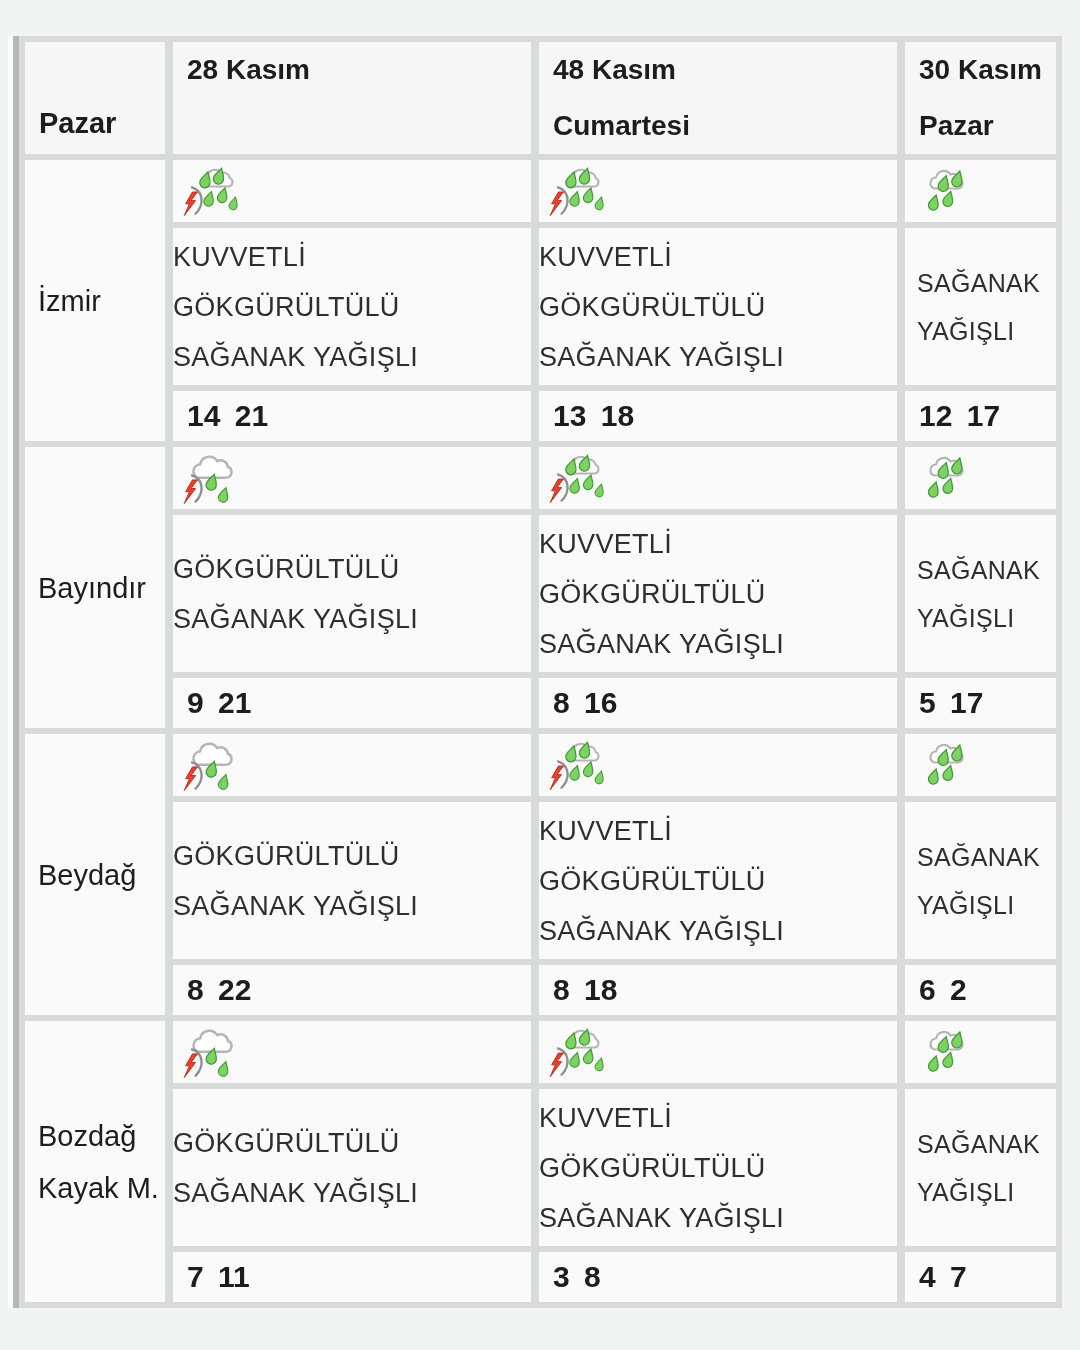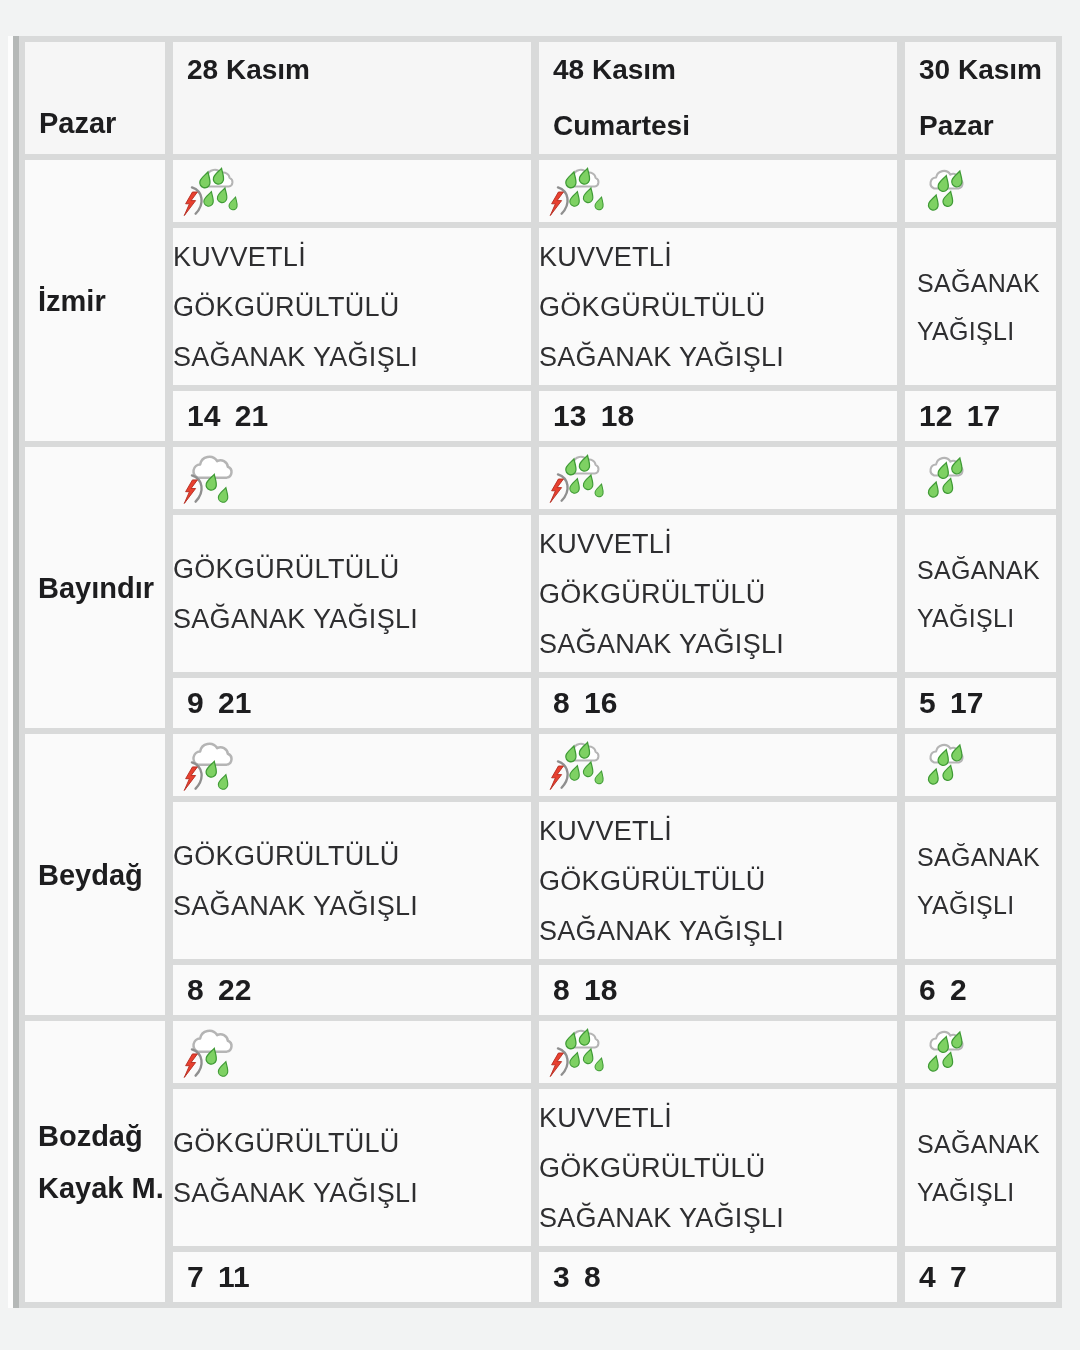--- a/index.html
+++ b/index.html
@@ -36,21 +36,21 @@
   }
   .hdr-day {
     background:#f6f6f6;
     display:flex; flex-direction:column; justify-content:space-between;
     padding:12px 8px 12px 14px;
     font-weight:700; font-size:28px;
   }
   .name-cell {
     display:flex; align-items:center;
     padding-left:13px;
-    font-weight:700; font-size:29px; line-height:52px;
+    font-weight:400; font-size:29px; line-height:52px;
   }
   .icon-cell { padding:4px 0 0 9px; }
   .wicon { width:58px; height:56px; display:block; }
   .desc-cell {
     display:flex; align-items:center;
     padding:6px 0;
     font-size:27px; line-height:50px; color:#2e2e30;
     letter-spacing:0.3px;
   }
   .desc-cell.narrow { font-size:25px; line-height:48px; padding:4px 12px; overflow-wrap:break-word; }

